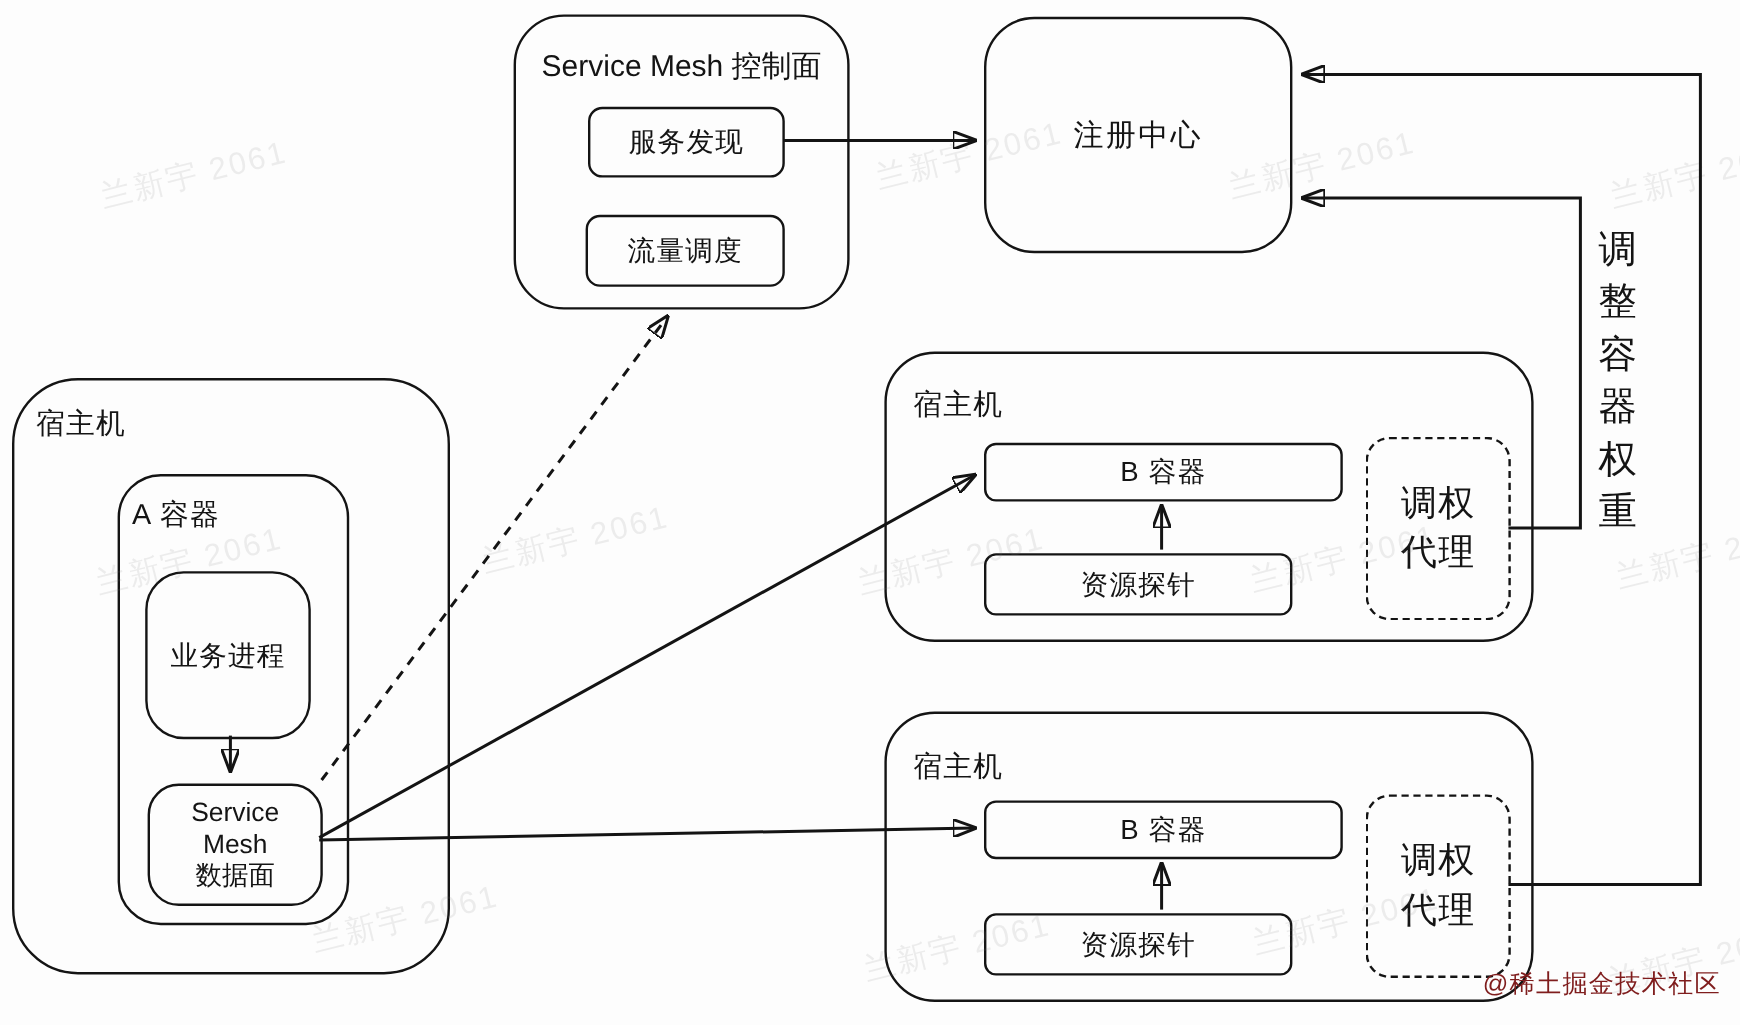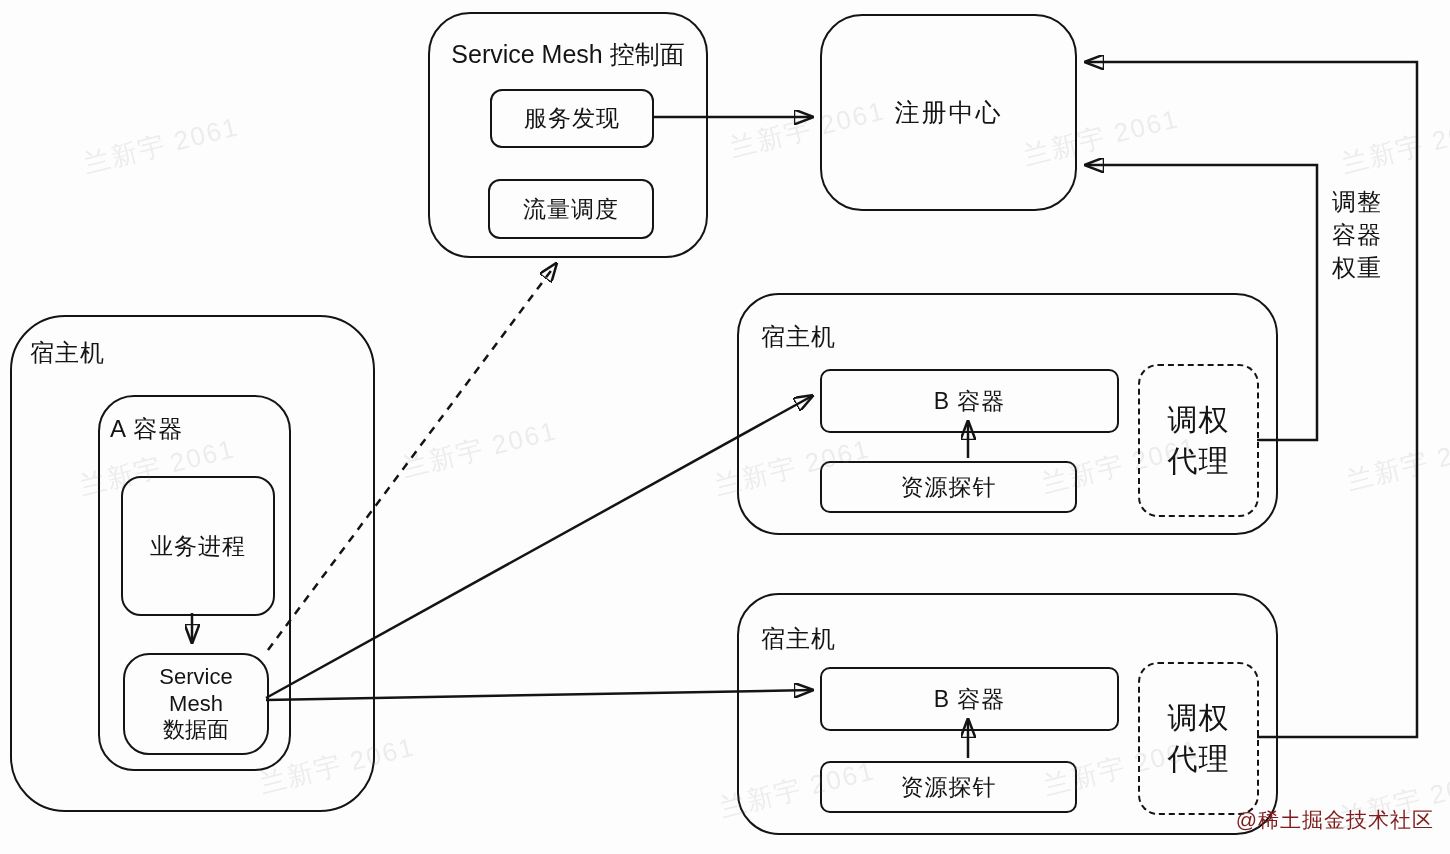--- a/index.html
+++ b/index.html
@@ -56,38 +56,38 @@
     position: absolute; left: 0; top: 24px; width: 100%;
     text-align: center; font-size: 25px; font-weight: 500;
   }
   #service-discovery { left: 60px; top: 75px; width: 164px; height: 59px; border-radius: 12px; font-size: 23px; font-weight: 500; letter-spacing: 1px; }
   #traffic-scheduling { left: 58px; top: 165px; width: 166px; height: 60px; border-radius: 12px; font-size: 23px; font-weight: 500; letter-spacing: 1px; }
   
   #registry { left: 820px; top: 14px; width: 257px; height: 197px; border-radius: 42px; font-size: 25px; font-weight: 500; letter-spacing: 2px; }
   
   #host-a { left: 10px; top: 315px; width: 365px; height: 497px; border-radius: 55px; }
   #container-a { left: 86px; top: 78px; width: 193px; height: 376px; border-radius: 36px; }
-  #business-process { left: 21px; top: 79px; width: 154px; height: 140px; border-radius: 20px; font-size: 23px; font-weight: 500; letter-spacing: 1px; }
+  #business-process { left: 21px; top: 79px; width: 138px; height: 140px; border-radius: 32px; font-size: 23px; font-weight: 500; letter-spacing: 1px; }
   #data-plane { left: 23px; top: 256px; width: 146px; height: 102px; border-radius: 26px; font-size: 22px; font-weight: 500; line-height: 1.22; justify-content: center; }
   
   .host-b { width: 541px; height: 242px; border-radius: 42px; }
   #host-b1 { left: 737px; top: 293px; }
   #host-b2 { left: 737px; top: 593px; }
-  .b-container { left: 81px; top: 74px; width: 299px; height: 64px; border-radius: 10px; font-size: 23px; font-weight: 500; letter-spacing: 1px; }
+  .b-container { left: 81px; top: 74px; width: 299px; height: 49px; border-radius: 10px; font-size: 23px; font-weight: 500; letter-spacing: 1px; }
   #host-b2 .b-container { top: 72px; }
   .resource-probe { left: 81px; top: 166px; width: 257px; height: 52px; border-radius: 10px; font-size: 23px; font-weight: 500; letter-spacing: 1px; }
   .weight-agent {
     left: 399px; top: 69px; width: 121px; height: 153px; border-radius: 20px;
     border-style: dashed; font-size: 30px; font-weight: 500; line-height: 1.35; letter-spacing: 1px;
   }
   #host-b2 .weight-agent { top: 67px; }
   
   #adjust-weight {
     position: absolute; left: 1332px; top: 186px; width: 64px;
-    font-size: 24px; font-weight: 500; line-height: 1.37; letter-spacing: 1px;
+    font-size: 32px; font-weight: 500; line-height: 1.37; letter-spacing: 1px;
     text-align: left;
   }
   
   .watermark {
     position: absolute;
     font-size: 26px;
     color: rgba(120, 120, 120, 0.13);
     transform: rotate(-14deg);
     white-space: nowrap;
     letter-spacing: 2px;

